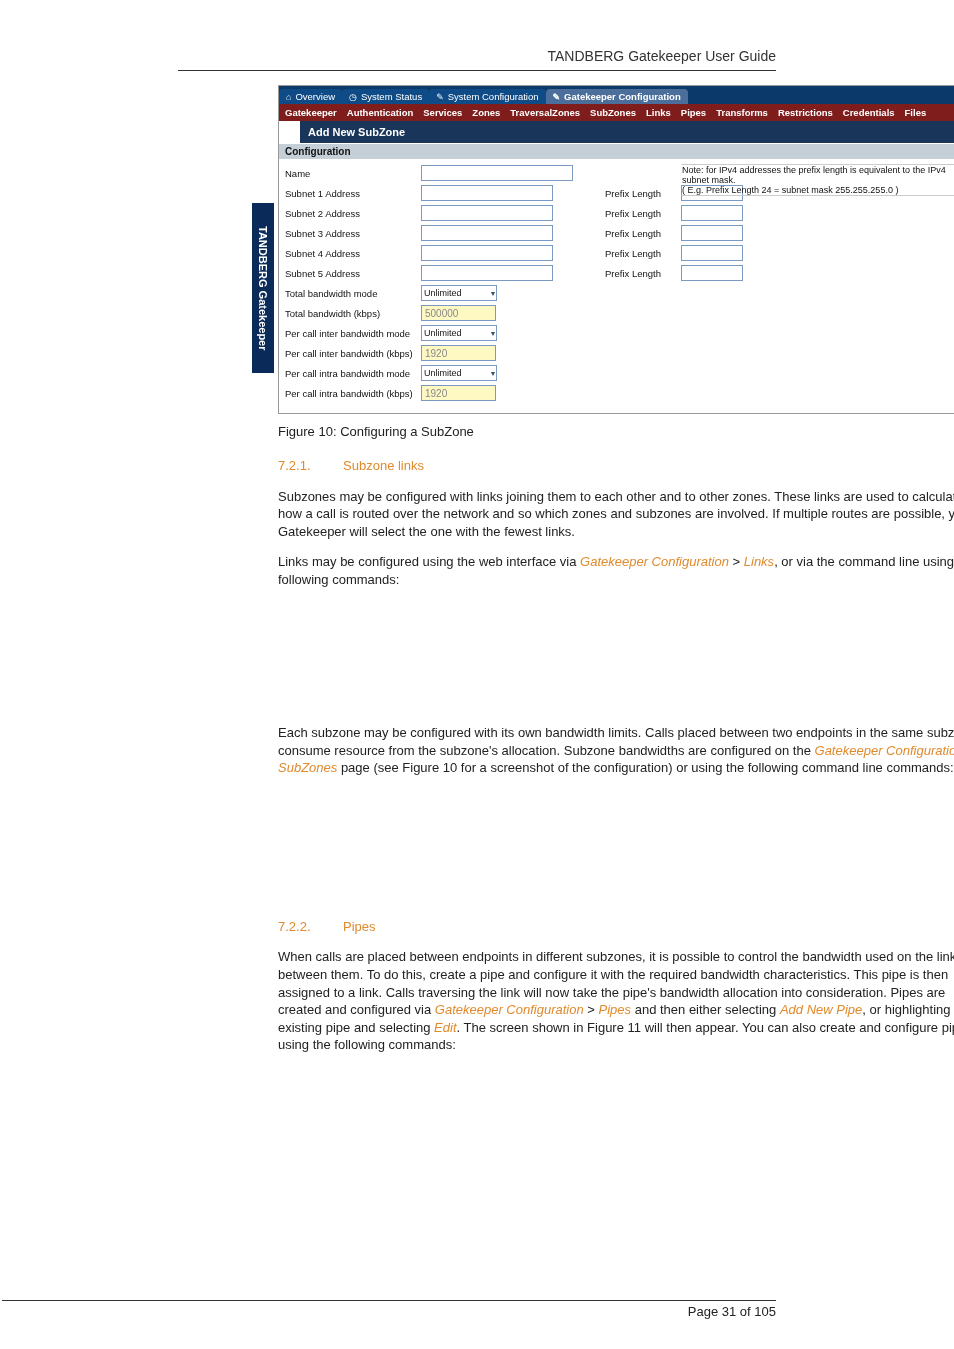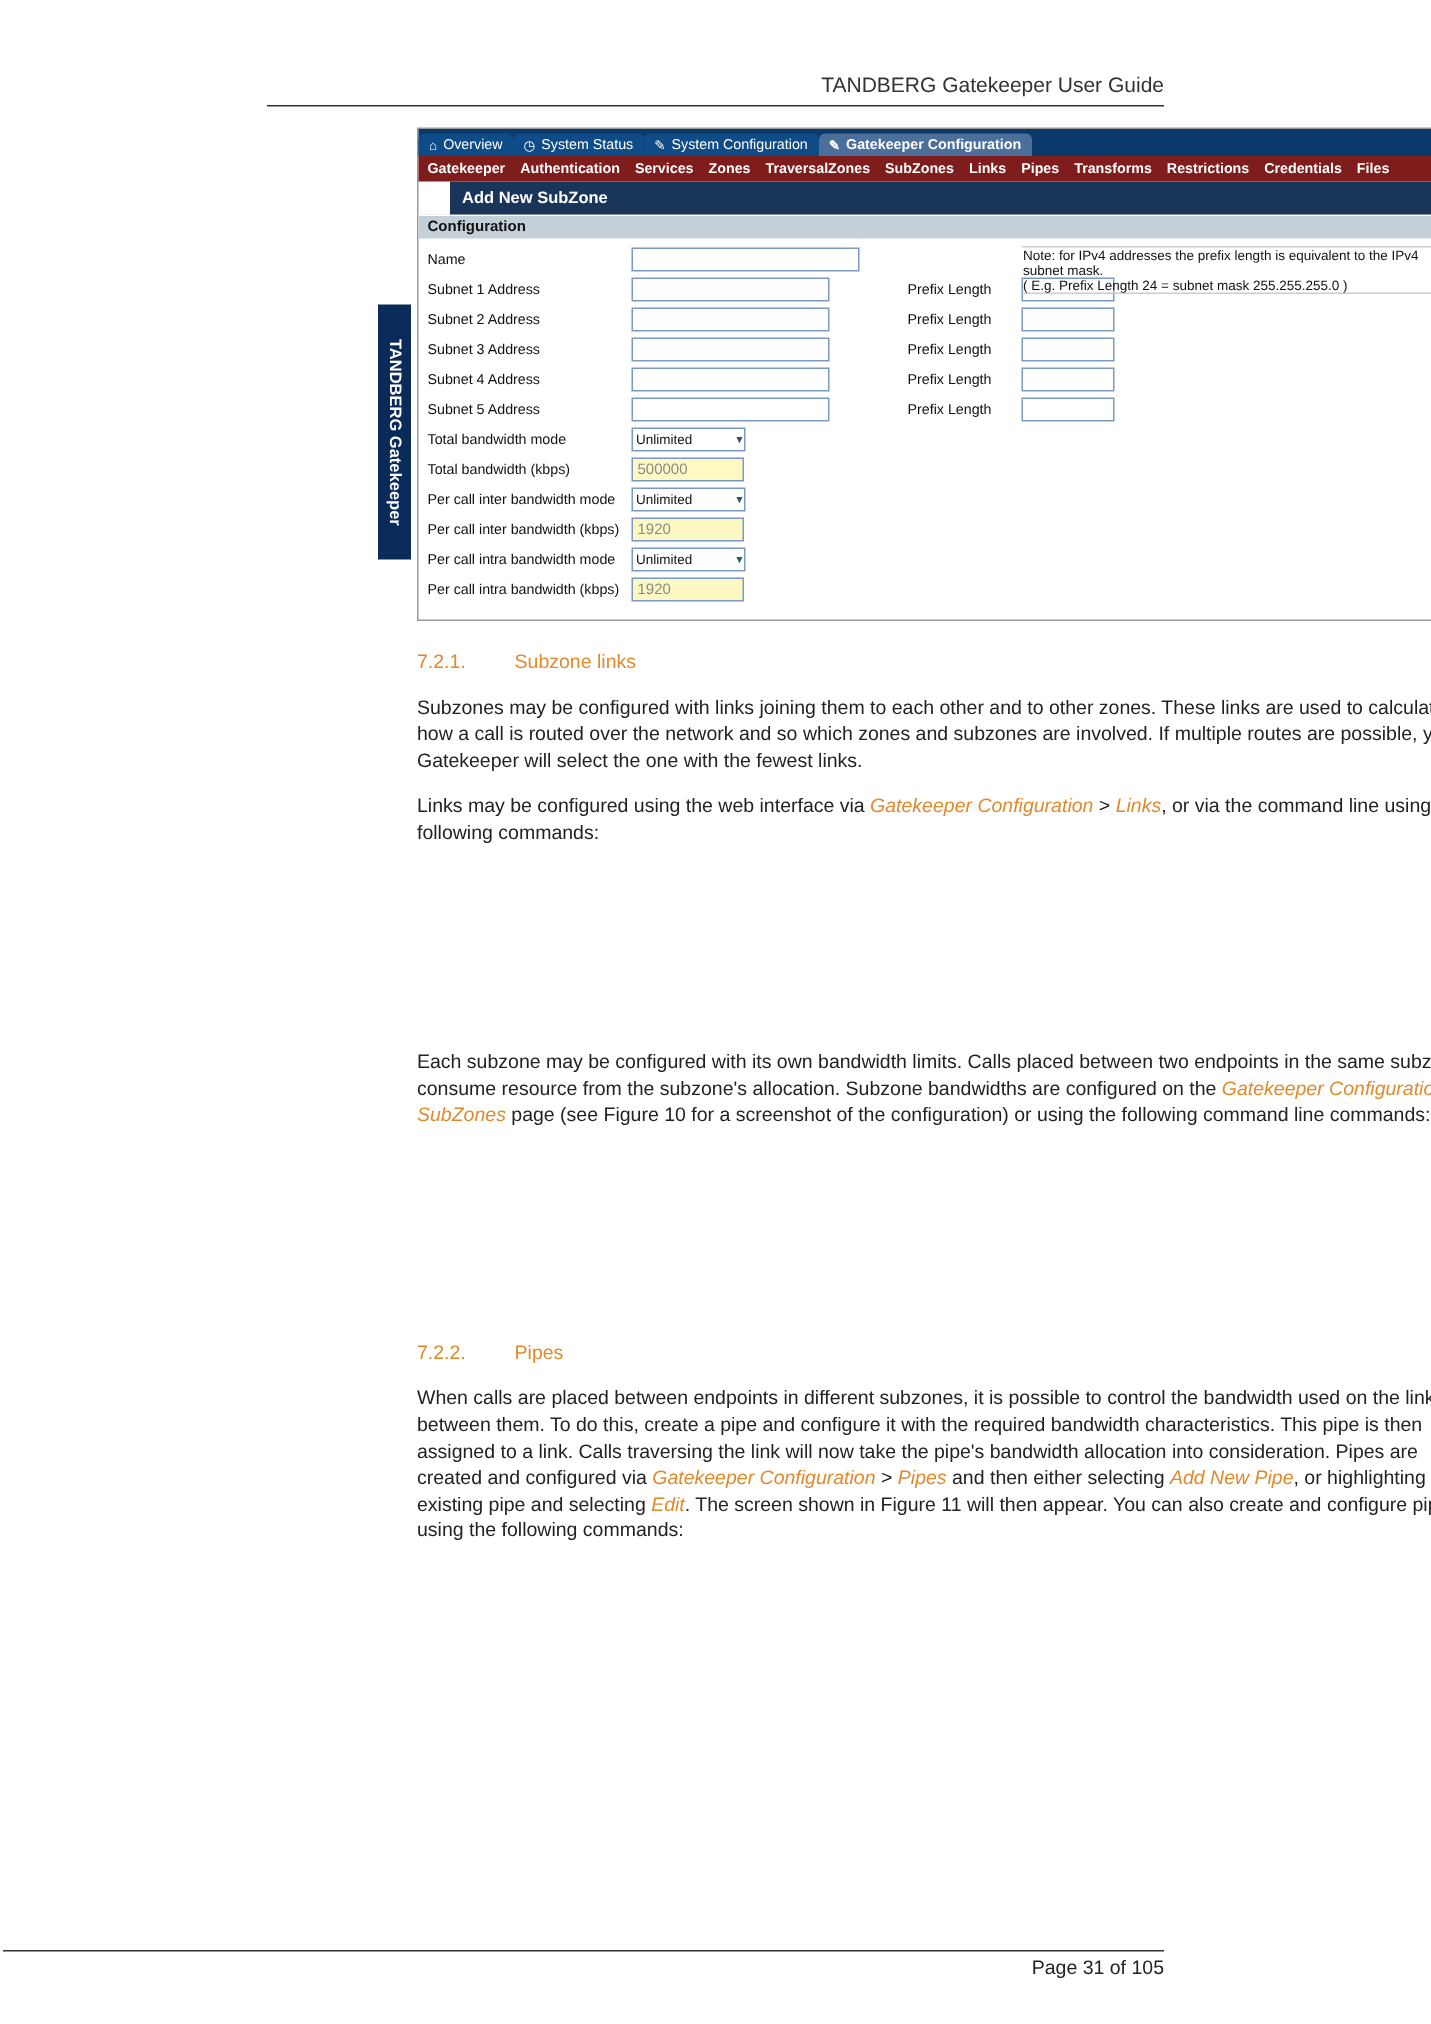--- a/index.html
+++ b/index.html
@@ -303,20 +303,21 @@
           <div class="flabel">Per call intra bandwidth (kbps)</div>
           <div class="finput readonly" style="width:70px;">1920</div>
         </div>
       </div>
 
       <div class="note-box" style="white-space:pre-line;">Note: for IPv4 addresses the prefix length is equivalent to the IPv4 subnet mask.
 ( E.g. Prefix Length 24 = subnet mask 255.255.255.0 )</div>
 
     </div>
 
+    <div class="fig-cap">Figure 10: Configuring a SubZone</div>
   </div>
 
   <div class="body-text">
 
     <div class="sec-head">
       <span class="sec-num">7.2.1.</span>
       &nbsp;&nbsp;&nbsp;&nbsp;&nbsp;&nbsp;&nbsp;
       <span class="sec-title">Subzone links</span>
     </div>
 

